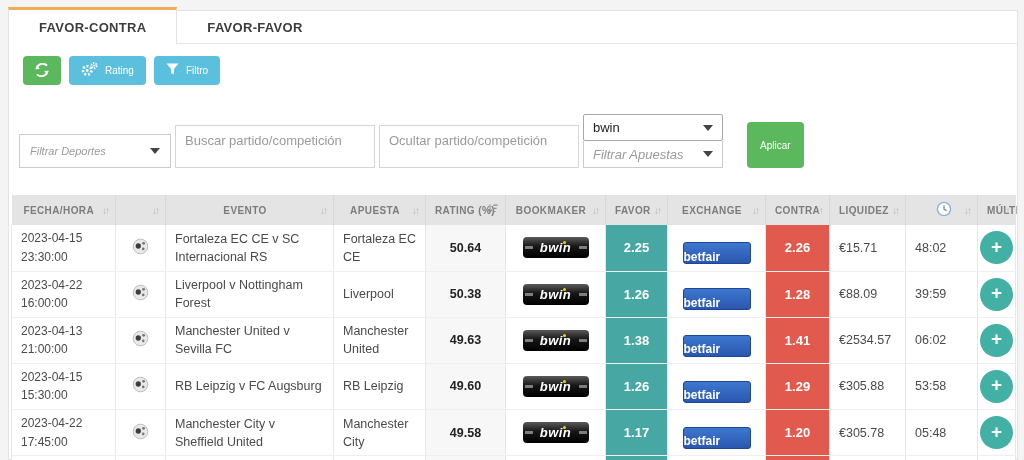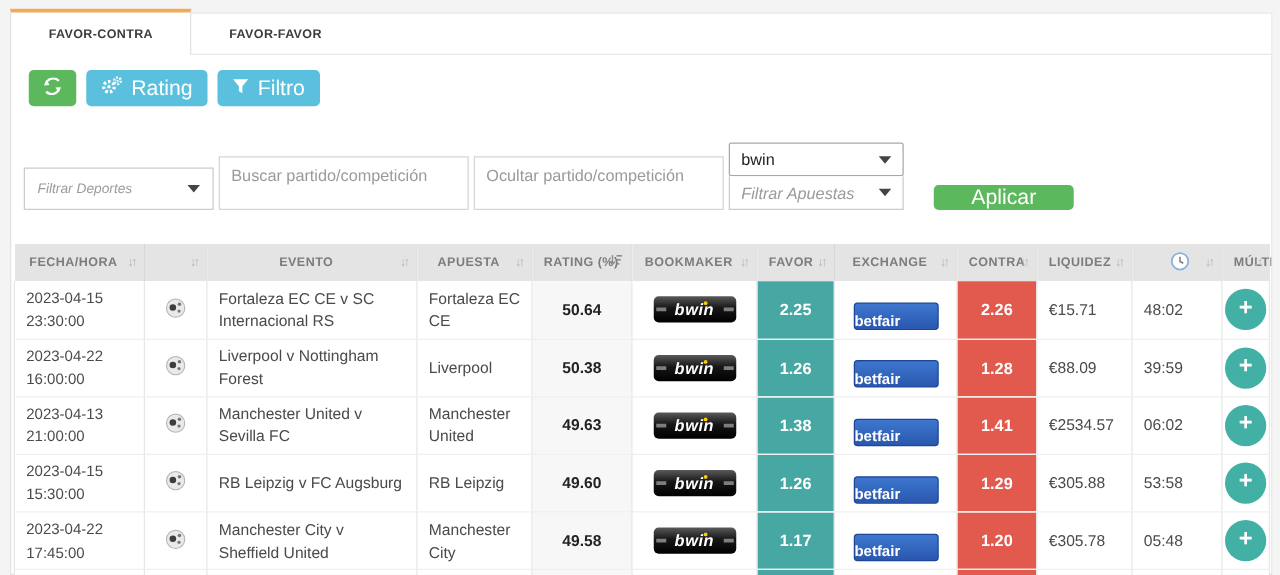--- a/index.html
+++ b/index.html
@@ -19,45 +19,45 @@
   .tabs-row {
     display: flex;
     align-items: stretch;
     height: 33px;
     border-bottom: 1px solid #e7e7e7;
     background: #fff;
   }
   .tab {
     display: flex; align-items: center;
     padding: 15px 30px;
-    font-size: 10px; font-weight: bold; color: #3c3c3c;
+    font-size: 13px; font-weight: bold; color: #3c3c3c;
     letter-spacing: .3px;
     cursor: pointer;
   }
   .tab.active {
     background: #fff;
     border-left: 1px solid #e3e3e3;
     border-right: 1px solid #e3e3e3;
     border-top: 3px solid var(--tab-accent, #f0ab57);
     margin: -4px 0 -1px -1px;
     z-index: 2;
   }
   
   .panel-body { height: 416px; overflow: hidden; }
   .toolbar { padding: 12px 14px 0 14px; display: flex; gap: 8px; }
   .btn {
     display: inline-flex; align-items: center; gap: 7px;
     height: 29px; padding: 0 12px;
     border: none; border-radius: 4px;
-    color: #fff; font-size: 17px;
+    color: #fff; font-size: 10px;
     font-family: inherit; cursor: pointer;
   }
   .btn-green { background: var(--button-green, #5cb85c); }
   .btn-blue  { background: var(--button-blue, #5bc0de); }
-  .btn-apply { background: var(--button-green, #5cb85c); height: 20px; padding: 0 30px; justify-content: flex-end; }
+  .btn-apply { background: var(--button-green, #5cb85c); height: 46px; padding: 0 13px; justify-content: flex-end; }
   
   .filters { display: flex; align-items: flex-end; margin-top: 29px; padding-left: 10px; }
   .f-select-lg {
     width: 152px; height: 34px;
     border: 1px solid #ccc; background: #fff;
     display: flex; align-items: center; justify-content: space-between;
     padding: 0 10px; font-size: 11px;
     color: #9a9a9a; font-style: italic; cursor: pointer;
   }
   .f-textarea {

